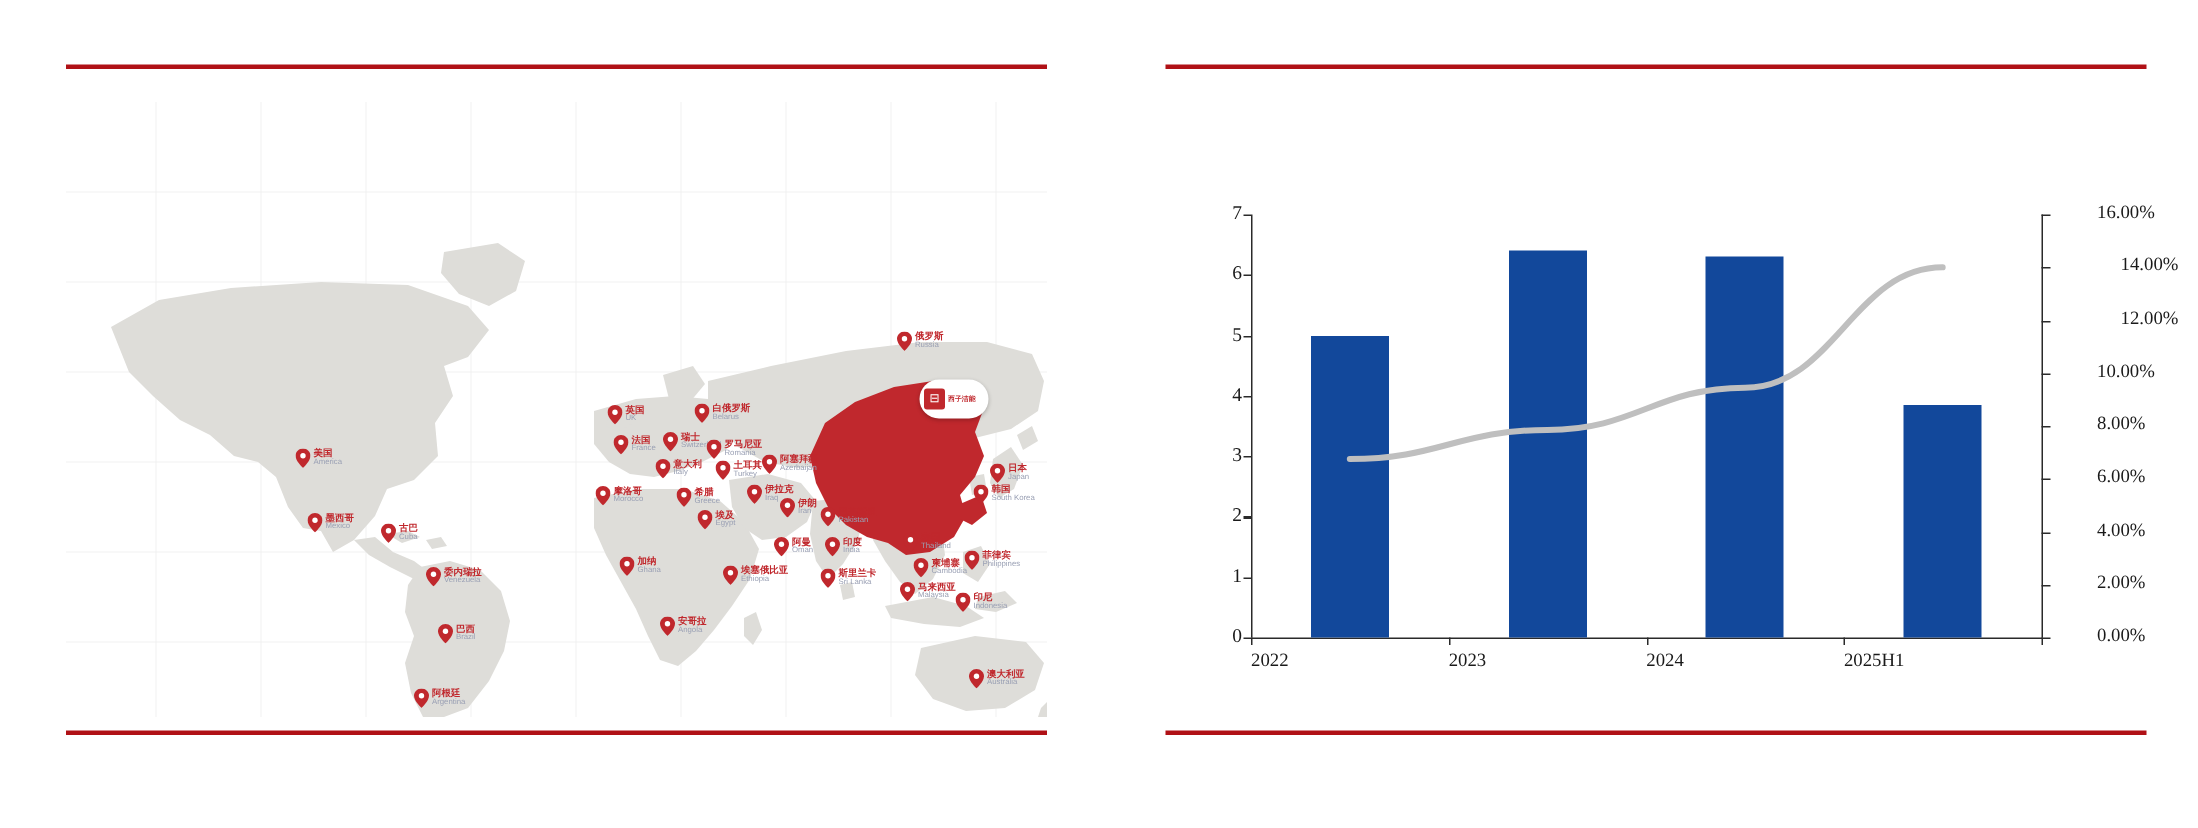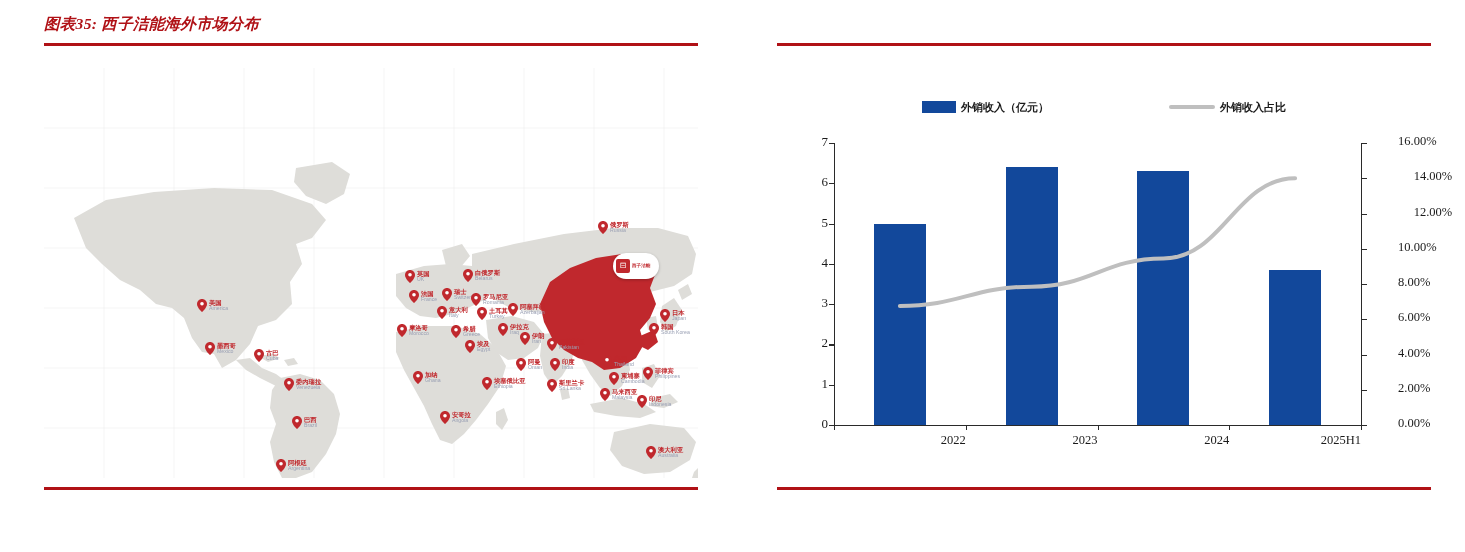--- a/index.html
+++ b/index.html
@@ -77,31 +77,30 @@
   .yl-axis{left:0;top:0;width:1.4px;height:282px;}
   .yr-axis{left:527px;top:0;width:1.4px;height:282px;}
   .x-axis{left:0;top:282px;width:528.4px;height:1.4px;}
   .tick-l{position:absolute;left:-5px;width:5px;height:1.2px;background:#2a2a2a;}
   .tick-r{position:absolute;left:527px;width:6px;height:1.2px;background:#2a2a2a;}
   .tick-x{position:absolute;top:282px;width:1.2px;height:5px;background:#2a2a2a;}
   .ylab-l{position:absolute;right:533px;width:40px;text-align:right;
     font-size:13px;color:#1a1a1a;font-family:"Liberation Serif",serif;}
   .ylab-r{position:absolute;left:564px;width:70px;text-align:left;
     font-size:12.5px;color:#1a1a1a;font-family:"Liberation Serif",serif;white-space:nowrap;}
-  .xlab{position:absolute;top:290px;text-align:right;
+  .xlab{position:absolute;top:290px;text-align:left;
     font-size:12.5px;color:#1a1a1a;font-family:"Liberation Serif",serif;}
   .bar{position:absolute;background:#12489B;bottom:0;}
   .lineholder{position:absolute;left:0;top:0;width:527px;height:282px;overflow:visible;}
 </style>
 </head>
 <body>
 
 <div class="panel panel-left">
 
-  <div class="fig-title">图表35: 西子洁能海外市场分布</div>
   <div class="rule-top"></div>
 
   <div class="map-wrap">
     <svg class="map-svg" viewBox="0 0 654 410">
       <rect x="0" y="0" width="654" height="410" fill="#FFFFFF"></rect>
       <g stroke="#EFEFEF" stroke-width="0.6">
         <line x1="0" y1="60" x2="654" y2="60"></line>
           <line x1="0" y1="120" x2="654" y2="120"></line>
         <line x1="0" y1="180" x2="654" y2="180"></line>
           <line x1="0" y1="240" x2="654" y2="240"></line>
@@ -550,30 +549,20 @@
 
   <div class="rule-bottom"></div>
 </div>
 
 <div class="panel panel-right">
 
   <div class="rule-top"></div>
 
   <div class="chart-wrap">
 
-    <div class="legend">
-      <div class="leg-item">
-        <span class="leg-swatch"></span>
-        <span class="leg-text">外销收入（亿元）</span>
-      </div>
-      <div class="leg-item">
-        <span class="leg-line"></span>
-        <span class="leg-text">外销收入占比</span>
-      </div>
-    </div>
 
     <div class="plot" id="plot">
       <div class="axis-line yl-axis"></div>
       <div class="axis-line yr-axis"></div>
       <div class="axis-line x-axis"></div>
       <div id="bars">
           <div class="bar" style="left: 39.875px; width: 52px; height: 201.429px; background: rgb(18, 72, 155);"></div>
           <div class="bar" style="left: 171.625px; width: 52px; height: 257.829px; background: rgb(18, 72, 155);"></div>
           <div class="bar" style="left: 303.375px; width: 52px; height: 253.8px; background: rgb(18, 72, 155);"></div>
           <div class="bar" style="left: 435.125px; width: 52px; height: 155.1px; background: rgb(18, 72, 155);"></div>

